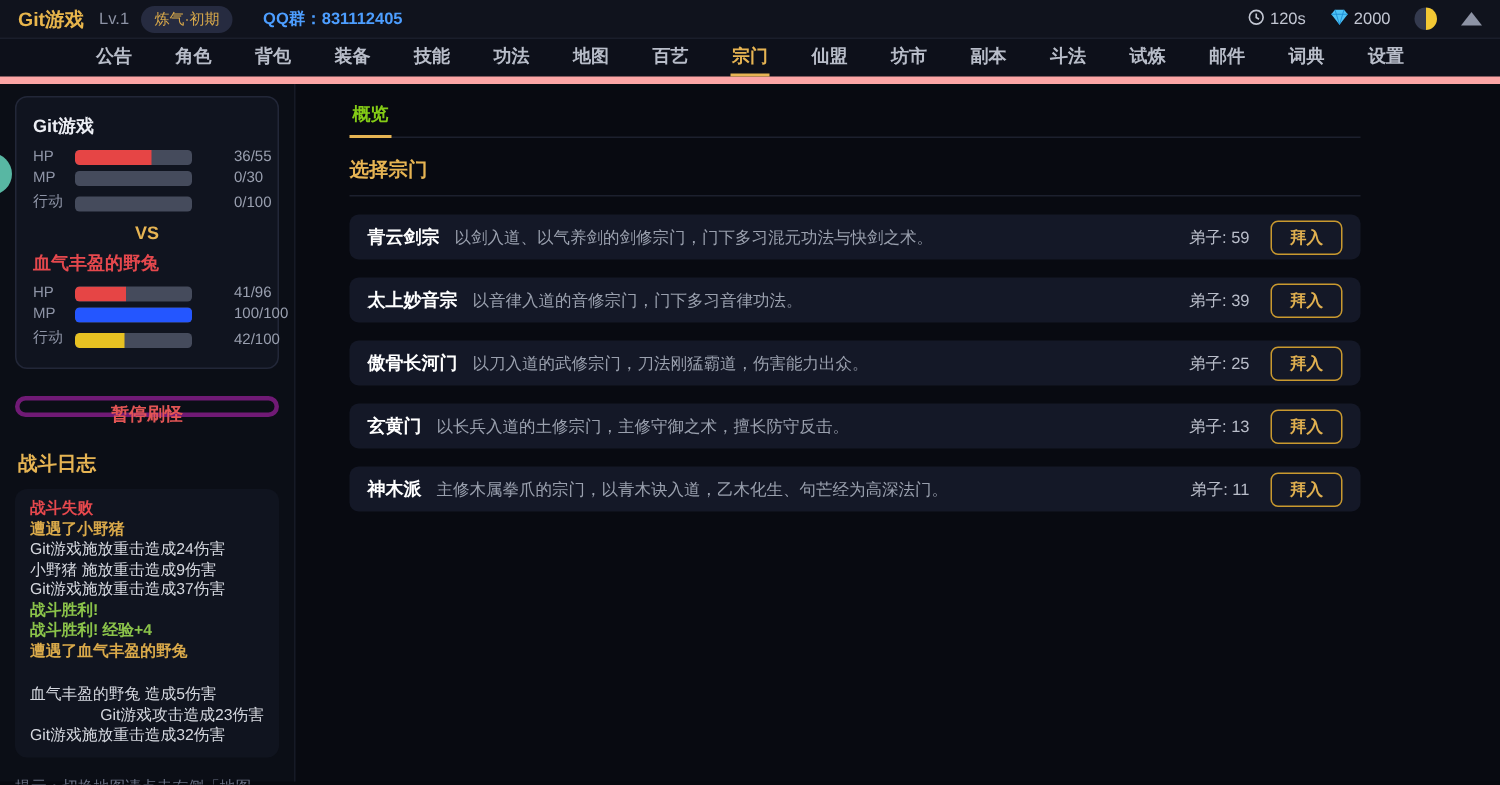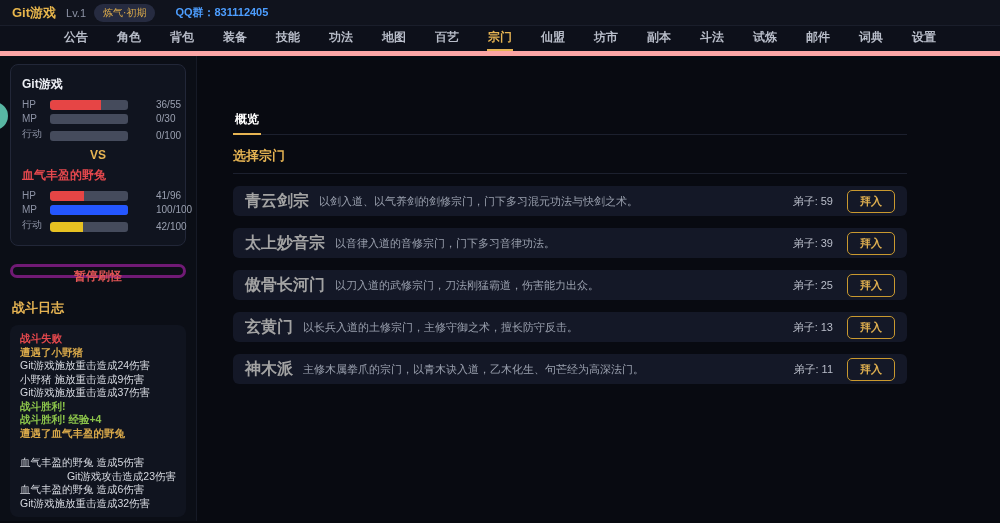--- a/index.html
+++ b/index.html
@@ -66,50 +66,68 @@
   .log-card { background:#10141f; border-radius:8px; padding:7px 10px; }
   .log-entry { font-size:10.5px; line-height:13.5px; white-space:nowrap; overflow:hidden; }
   .hint { margin-top:13px; font-size:10.5px; color:#697083; }
   .teal-fab {
     position:absolute; left:-20px; top:46px; width:28px; height:28px;
     border-radius:50%; background:#58b7a3; cursor:pointer; z-index:5;
   }
   
   .subtabs { border-bottom:1px solid #1c202e; }
   .subtab {
-    display:inline-block; color:#ffffff; font-size:12px; font-weight:600;
-    padding:2px 2px 5px; border-bottom:2px solid #e6b453; margin-bottom:-1px; cursor:pointer;margin-top:43px;
+    display:inline-block; color:#84cc16; font-size:12px; font-weight:600;
+    padding:2px 2px 5px; border-bottom:2px solid #e6b453; margin-bottom:-1px; cursor:pointer;
   }
   .section-title {
     color:#e6b453; font-weight:700; font-size:13px;
     margin-top:12px; padding-bottom:8px; border-bottom:1px solid #1c202e;
   }
   .sect-card {
     display:flex; align-items:center; height:30px; background:#141827;
     border-radius:6px; margin-top:12px; padding:0 12px;
   }
-  .sect-name { color:#a3a3a3; font-weight:700; font-size:16px; white-space:nowrap; }
+  .sect-name { color:#ffffff; font-weight:700; font-size:12px; white-space:nowrap; }
   .sect-desc { color:#9aa0ae; font-size:11px; margin-left:10px; flex:1; white-space:nowrap; overflow:hidden; }
   .sect-count { color:#b9bdc9; font-size:11px; white-space:nowrap; }
   .join-btn {
     margin-left:14px; background:transparent; border:1px solid #c9992f; color:#e0b050;
     font-size:11px; font-weight:700; border-radius:5px; padding:3px 12px; cursor:pointer;
     font-family:"Liberation Sans","DejaVu Sans",sans-serif;
   }
 </style>
 </head>
 <body>
 
 <div class="app">
 
   <header class="topbar">
     <span class="game-title">Git游戏</span>
     <span class="level">Lv.1</span>
     <span class="realm-badge">炼气·初期</span>
     <span class="qq-link">QQ群：831112405</span>
+    <div class="top-right">
+      <span class="icon-stat">
+        <span><svg width="11" height="11" viewBox="0 0 12 12">
+              <circle cx="6" cy="6" r="5" fill="none" stroke="#c2c6d2" stroke-width="1.2"></circle>
+              <path d="M6 3.2v3l2 1.3" fill="none" stroke="#c2c6d2" stroke-width="1.2"></path>
+            </svg></span>
+        <span>120s</span>
+      </span>
+      <span class="icon-stat">
+        <span><svg width="12" height="11" viewBox="0 0 12 11">
+              <path d="M3 0.5h6l2.5 3L6 10.5 0.5 3.5z" fill="#4fc3f7"></path>
+              <path d="M0.5 3.5h11M3 0.5 6 10.5 9 0.5" stroke="#1d8fd4" stroke-width="0.6" fill="none"></path>
+            </svg></span>
+        <span>2000</span>
+      </span>
+      <span class="moon-btn"></span>
+      <span class="tri-btn"></span>
+    </div>
   </header>
 
   <nav class="nav">
     <span class="tab">公告</span>
     <span class="tab">角色</span>
     <span class="tab">背包</span>
     <span class="tab">装备</span>
     <span class="tab">技能</span>
     <span class="tab">功法</span>
     <span class="tab">地图</span>
@@ -189,21 +207,20 @@
         <div class="log-entry" style="color: rgb(229, 72, 77); font-weight: 700;">战斗失败</div>
         <div class="log-entry" style="color: rgb(217, 169, 74); font-weight: 700;">遭遇了小野猪</div>
         <div class="log-entry" style="color: rgb(214, 217, 224); font-weight: 400;">Git游戏施放重击造成24伤害</div>
         <div class="log-entry" style="color: rgb(214, 217, 224); font-weight: 400;">小野猪 施放重击造成9伤害</div>
         <div class="log-entry" style="color: rgb(214, 217, 224); font-weight: 400;">Git游戏施放重击造成37伤害</div>
         <div class="log-entry" style="color: rgb(139, 195, 74); font-weight: 700;">战斗胜利!</div>
         <div class="log-entry" style="color: rgb(139, 195, 74); font-weight: 700;">战斗胜利!  经验+4</div>
         <div class="log-entry" style="color: rgb(217, 169, 74); font-weight: 700;">遭遇了血气丰盈的野兔</div>
         <div class="log-entry" style="color: rgb(214, 217, 224); font-weight: 400; margin-top: 16px;">血气丰盈的野兔 造成5伤害</div>
         <div class="log-entry" style="color: rgb(214, 217, 224); font-weight: 400; text-align: right;">Git游戏攻击造成23伤害</div>
-        <div class="log-entry" style="color: rgb(214, 217, 224); font-weight: 400;">血气丰盈的野兔 造成6伤害</div>
         <div class="log-entry" style="color: rgb(214, 217, 224); font-weight: 400;">Git游戏施放重击造成32伤害</div>
       </div>
 
       <div class="hint">提示：切换地图请点击右侧「地图」标签</div>
     </aside>
 
     <main class="main">
       <div class="subtabs">
         <span class="subtab">概览</span>
       </div>

